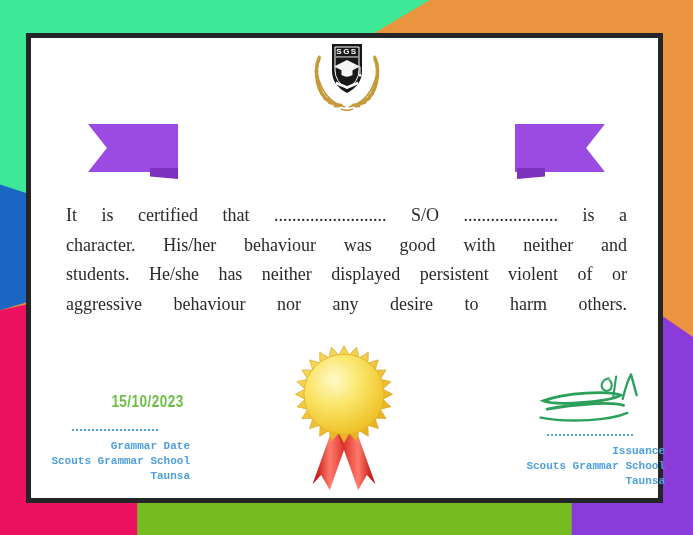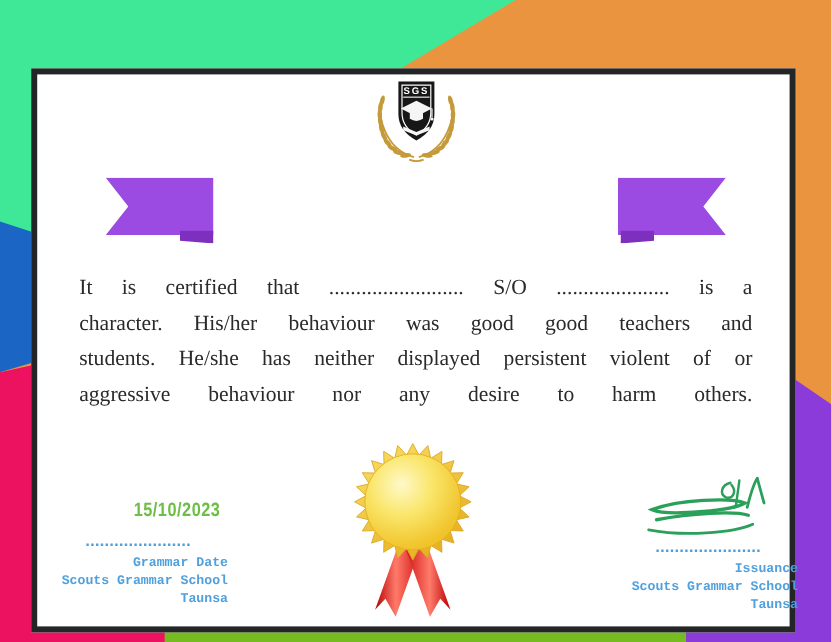--- a/index.html
+++ b/index.html
@@ -13,21 +13,20 @@
   #bg-green   { background:var(--bg-green,#3FE896);  clip-path:polygon(0 0, 62% 0, 0 48%); }
   #bg-blue    { background:var(--bg-blue,#1B66C4);   clip-path:polygon(0 34.5%, 13% 40%, 13% 53%, 0 58%); }
   #bg-crimson { background:var(--bg-crimson,#ED125F);clip-path:polygon(0 58%, 14% 54%, 23% 100%, 0 100%); }
   #bg-purple  { background:var(--bg-purple,#8B3BD9); clip-path:polygon(91% 55%, 100% 63%, 100% 100%, 80% 100%); }
   #bg-lime    { background:var(--bg-lime,#76BC21);   clip-path:polygon(19.8% 92%, 82.5% 92%, 82.5% 100%, 19.8% 100%); }
 
   #card {
     position:absolute; left:26px; top:33px; width:637px; height:470px;
     box-sizing:border-box; border:5px solid var(--card-border,#232526);
     background:#ffffff;
-    margin-top:24px;
   }
 
   
   #logo { position:absolute; left:268px; top:3px; width:96px; height:72px; }
 
   
   .tail { position:absolute; top:86px; width:90px; height:48px; background:var(--banner-purple,#9B4AE2); }
   #tail-left  { left:57px;  clip-path:polygon(0 0, 100% 0, 100% 100%, 0 100%, 21% 50%); }
   #tail-right { left:484px; clip-path:polygon(0 0, 100% 0, 79% 50%, 100% 100%, 0 100%); }
   .fold { position:absolute; top:130px; width:28px; height:11px; background:var(--banner-fold,#7D2FBE); }
@@ -123,21 +122,21 @@
       </g>
     </svg>
 
     <div class="tail" id="tail-left"></div>
     <div class="tail" id="tail-right"></div>
     <div class="fold" id="fold-left"></div>
     <div class="fold" id="fold-right"></div>
 
     <div id="body-text">
       <div class="line">It is certified that ......................... S/O ..................... is a</div>
-      <div class="line">character. His/her behaviour was good good teachers and</div>
+      <div class="line">character. His/her behaviour was good with neither and</div>
       <div class="line">students. He/she has neither displayed persistent violent of or</div>
       <div class="line">aggressive behaviour nor any desire to harm others.</div>
     </div>
 
     <svg id="medal" viewBox="0 0 140 215" aria-hidden="true">
       <defs>
         <linearGradient id="ribL" x1="0" y1="0" x2="1" y2="0">
           <stop offset="0" stop-color="#B90000"></stop>
             <stop offset="0.45" stop-color="#FF7B6B"></stop>
             <stop offset="1" stop-color="#CE0F0F"></stop>

